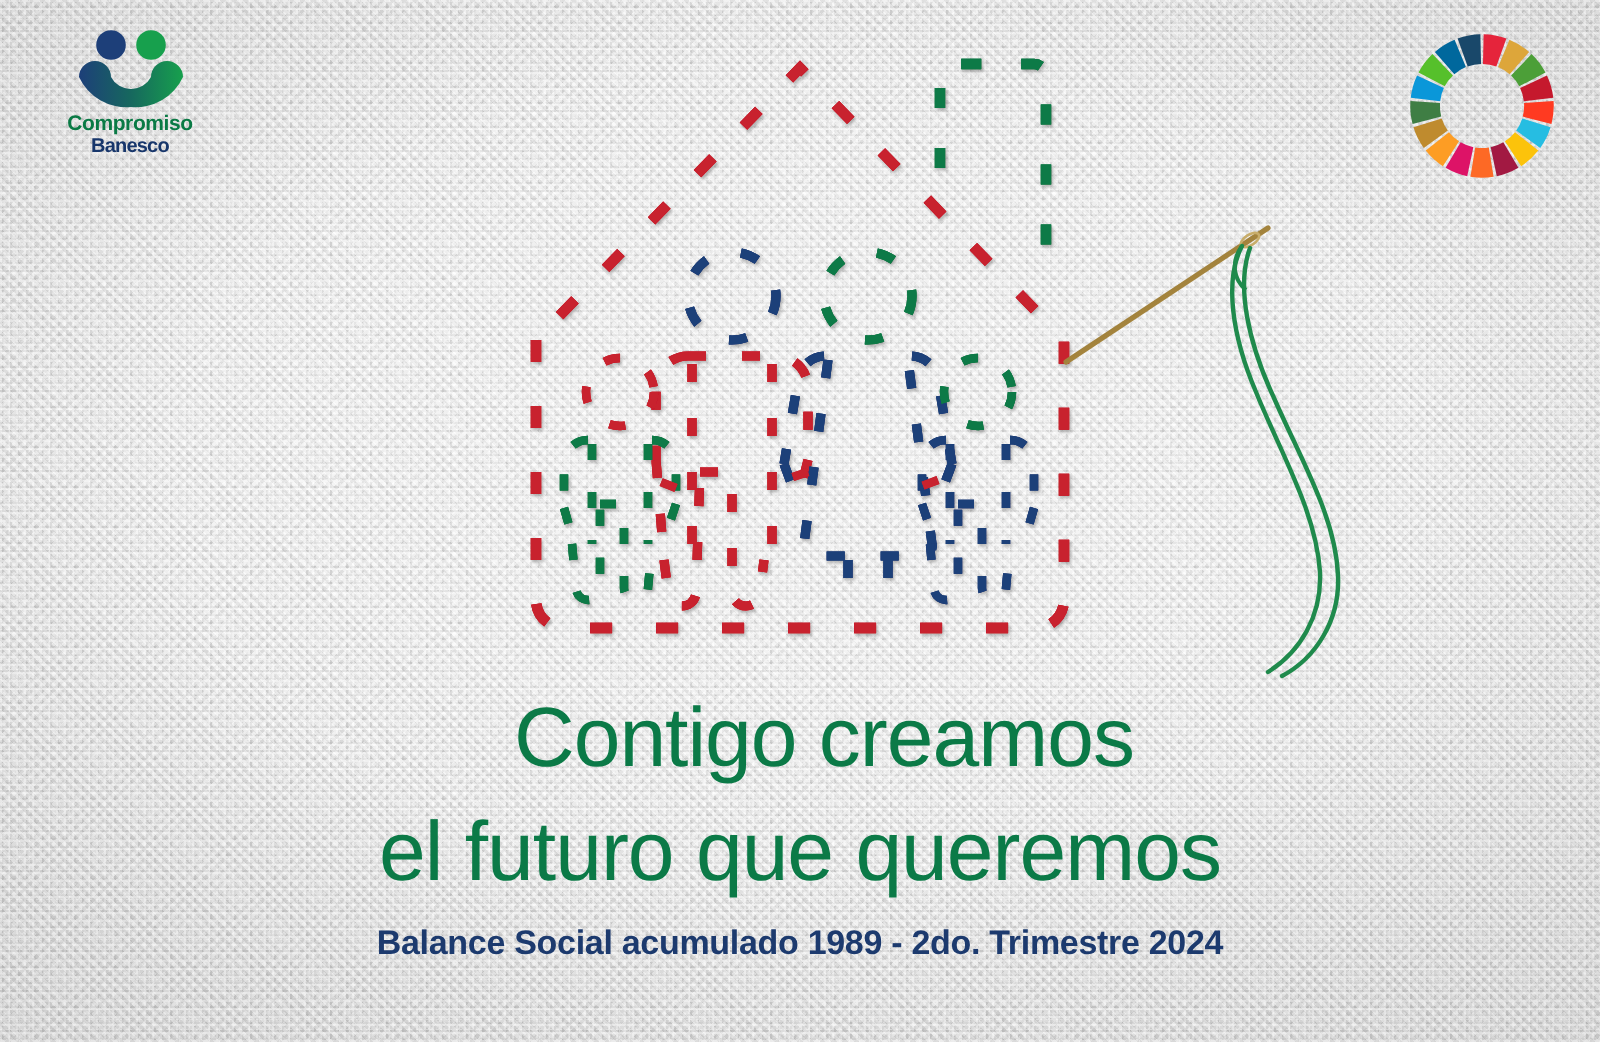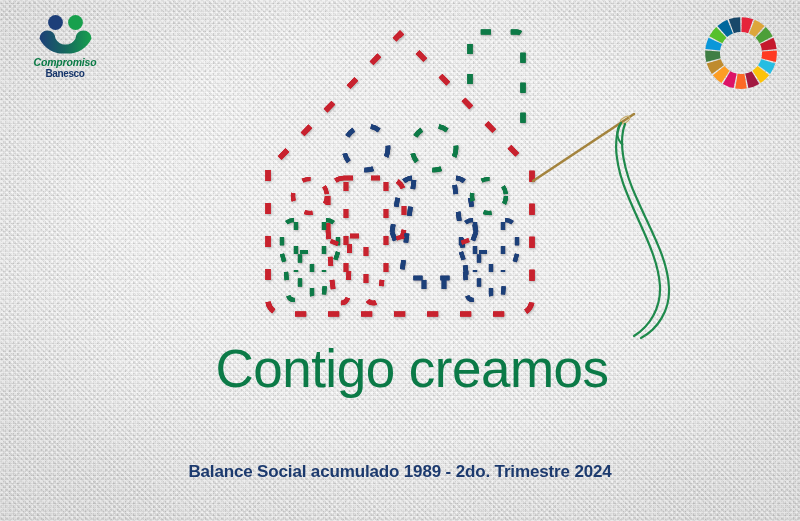--- a/index.html
+++ b/index.html
@@ -33,32 +33,32 @@
       repeating-radial-gradient(circle at 2px 2px, rgba(255,255,255,.9) 0 1px, rgba(190,190,190,.22) 1px 3px);
     background-size:5px 5px;
     opacity:.45;
   }
   .vig{position:absolute;inset:0;pointer-events:none;
     background:radial-gradient(ellipse 78% 78% at 50% 45%, rgba(255,255,255,0) 50%, rgba(120,120,120,.13) 100%);}
 
   
   #banesco-logo{position:absolute;left:20px;top:12px;width:90px;height:76px;}
   .bl-txt{position:absolute;left:0;width:90px;text-align:center;line-height:1;}
-  .bl-comp{top:45px;font-size:10.5px;font-style:italic;font-weight:700;color:#0a7a45;letter-spacing:-.2px;}
+  .bl-comp{top:45px;font-size:10.5px;font-weight:700;color:#0a7a45;letter-spacing:-.2px;}
   .bl-bane{top:57px;font-size:10px;font-weight:700;color:#17366b;letter-spacing:-.4px;}
 
   
   #sdg-wheel{position:absolute;left:702px;top:14px;width:78px;height:78px;}
 
   
   #embroidery{position:absolute;left:0;top:0;width:800px;height:350px;}
 
   
   #headline{position:absolute;left:0;top:340px;width:800px;text-align:center;
-    color:#0b7a47;font-size:53px;line-height:57px;font-weight:400;letter-spacing:-.5px;}
+    color:#0b7a47;font-size:42px;line-height:57px;font-weight:400;letter-spacing:-.5px;}
   #headline .l{display:block;}
   #headline .l1{padding-left:24px;}
 
   
   #subtitle{position:absolute;left:0;top:462px;width:800px;text-align:center;
     color:#1c3a6e;font-size:17px;font-weight:700;letter-spacing:-.15px;}
 </style>
 </head>
 <body>
 
@@ -195,17 +195,18 @@
       <line x1="533" y1="181" x2="634" y2="114" stroke="url(#ndl)" stroke-width="2.6" stroke-linecap="round"></line>
       <ellipse cx="625" cy="120" rx="5.2" ry="2.6" transform="rotate(-33 625 120)" fill="none" stroke="#c8ad6a" stroke-width="1.3"></ellipse>
       <path d="M621 123 C 612 140, 616 168, 628 196 C 641 228, 658 256, 660 286 C 661 308, 650 326, 634 336" fill="none" stroke="#1f8a4c" stroke-width="2.2" stroke-linecap="round"></path>
       <path d="M625 124 C 618 143, 624 171, 637 199 C 651 231, 668 259, 669 288 C 670 310, 658 329, 641 338" fill="none" stroke="#1f8a4c" stroke-width="2.2" stroke-linecap="round"></path>
       <path d="M621 123 C 615 131, 617 140, 623 145" fill="none" stroke="#1f8a4c" stroke-width="2"></path>
     </g>
   </svg>
 
   <div id="headline">
     <span class="l l1">Contigo creamos</span>
+    <span class="l l2">el futuro que queremos</span>
   </div>
 
   <div id="subtitle">Balance Social acumulado 1989 - 2do. Trimestre 2024</div>
 
 </div>
 
 </body></html>

